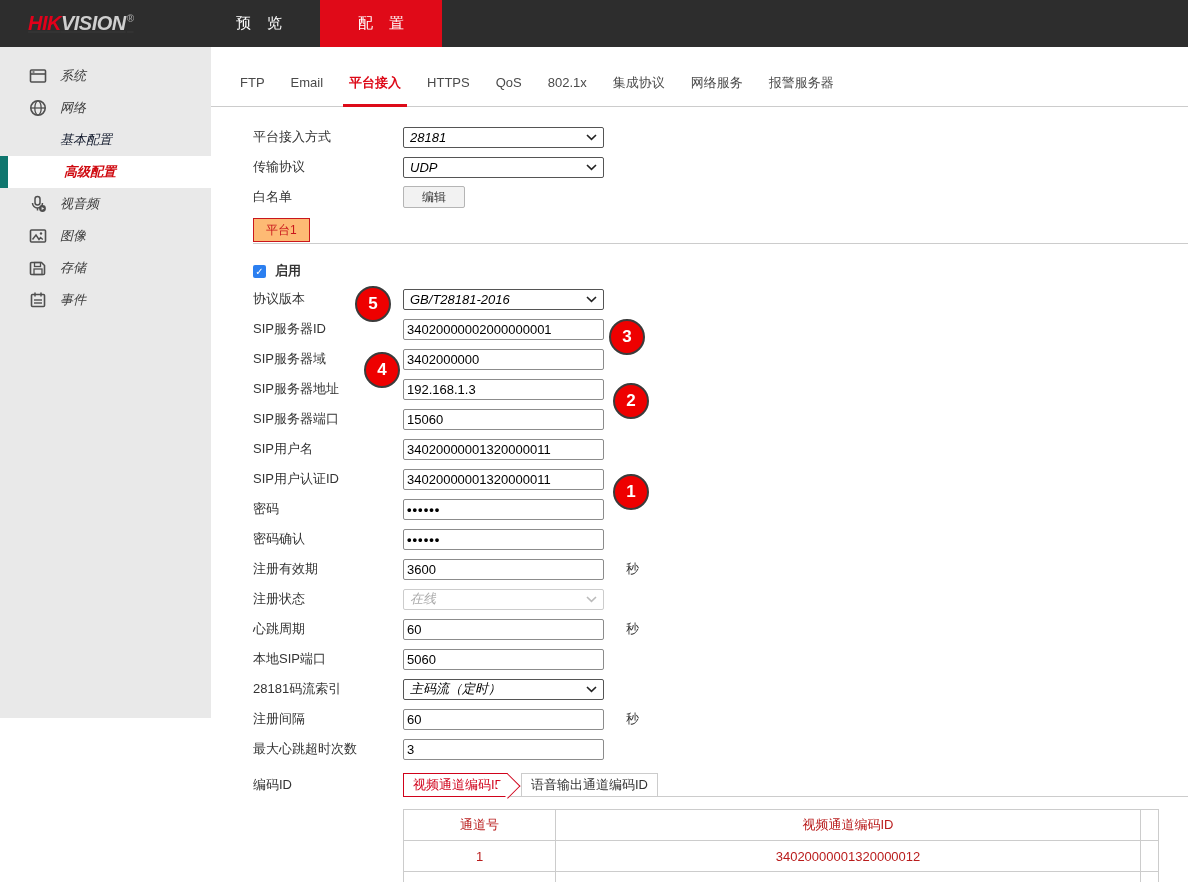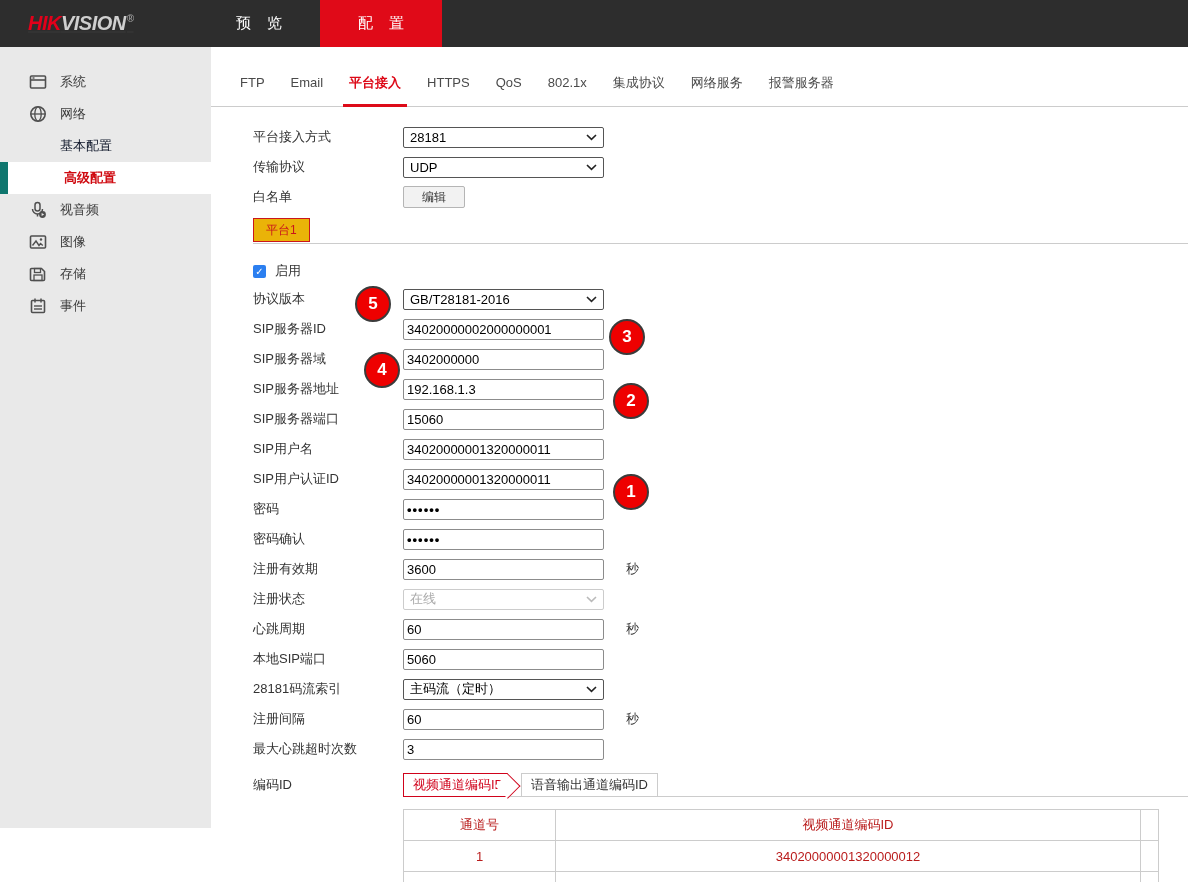--- a/index.html
+++ b/index.html
@@ -12,53 +12,53 @@
   .topbar{position:absolute;left:0;top:0;width:1188px;height:47px;background:#2d2d2d;display:flex;align-items:center;z-index:5;}
   .logo{margin-left:28px;font-style:italic;font-weight:bold;font-size:20px;letter-spacing:-0.5px;white-space:nowrap;text-decoration:underline;}
   .logo .hik{color:#e2randomness001a;color:#e2001a;}
   .logo .vision{color:#cfcfcf;}
   .logo .reg{color:#9a9a9a;font-size:10px;font-style:normal;vertical-align:super;margin-left:1px;}
   .topnav{position:absolute;left:198px;top:0;height:47px;display:flex;}
   .topnav .tnav{width:122px;height:47px;display:flex;align-items:center;justify-content:center;
     color:#fff;font-size:15px;letter-spacing:6px;cursor:pointer;text-indent:6px;}
   .topnav .tnav.active{background:#e00a18;}
   
-  .sidebar{position:absolute;left:0;top:47px;width:211px;height:781px;background:#e9e9e9;padding-top:19px;box-sizing:border-box;}
+  .sidebar{position:absolute;left:0;top:47px;width:211px;height:671px;background:#e9e9e9;padding-top:13px;box-sizing:border-box;font-style:italic;}
   .side-item{height:32px;display:flex;align-items:center;padding-left:28px;font-size:13px;color:#3c3c3c;cursor:pointer;}
   .side-item .sicon{width:19px;height:19px;margin-right:13px;display:flex;align-items:center;justify-content:center;}
   .side-sub{height:32px;display:flex;align-items:center;padding-left:60px;font-size:13px;color:#0f172a;cursor:pointer;}
   .side-sub.active{background:#fff;color:#cf0a10;font-weight:bold;border-left:8px solid #0f766e;padding-left:56px;}
   
   .content{position:absolute;left:211px;top:59px;width:977px;height:835px;background:#fff;}
   .tabstrip{height:48px;display:flex;align-items:center;padding-left:29px;border-bottom:1px solid #ccc;box-sizing:border-box;}
   .mtab{font-size:13px;color:#4a4a4a;margin-right:26px;height:48px;display:flex;align-items:center;position:relative;cursor:pointer;white-space:nowrap;}
   .mtab.active{color:#dd0a18;font-weight:bold;}
   .mtab.active::after{content:"";position:absolute;left:-6px;right:-6px;bottom:0;height:3px;background:#dd0a18;}
   
   .form{padding:15px 0 0 42px;font-size:13px;}
   .row{display:flex;align-items:center;height:30px;}
   .row .lab{width:150px;color:#333;flex:0 0 150px;}
   .txt{width:193px;height:17px;border:1px solid #8c8c8c;border-radius:2px;padding:1px 3px;font-size:13px;
        font-family:"Liberation Sans","DejaVu Sans",sans-serif;color:#000;outline:none;}
   .txt.pwd{font-weight:bold;letter-spacing:1px;}
   .sel{width:201px;height:21px;border:1px solid #555;border-radius:2px;background:#fff;box-sizing:border-box;
-       display:flex;align-items:center;justify-content:space-between;padding:0 6px;cursor:pointer;color:#000;}
+       display:flex;align-items:center;justify-content:space-between;padding:0 6px;cursor:pointer;color:#000;font-style:italic;}
   .sel.disabled{border-color:#ccc;color:#aaa;cursor:default;}
   .unit{margin-left:22px;color:#333;}
   .btn{width:60px;height:20px;background:#f2f2f2;border:1px solid #b5b5b5;border-radius:2px;font-size:12px;
        display:flex;align-items:center;justify-content:center;cursor:pointer;color:#333;}
   
   .pstrip{margin-top:6px;border-bottom:1px solid #ccc;height:25px;}
   .ptab{display:inline-flex;align-items:center;justify-content:center;height:24px;padding:0 12px;
-        border:1px solid #c9161c;color:#c9161c;font-size:12px;background:#eab308;box-sizing:border-box;cursor:pointer;}
+        border:1px solid #c9161c;color:#c9161c;font-size:12px;background:#fdba74;box-sizing:border-box;cursor:pointer;}
   
   .enable-row{margin-top:14px;height:26px;display:flex;align-items:center;}
   .cb{width:13px;height:13px;background:#2b7ff0;border-radius:2px;display:flex;align-items:center;justify-content:center;cursor:pointer;}
   .cb::after{content:"✓";color:#fff;font-size:10px;font-weight:bold;line-height:13px;}
-  .cb-label{margin-left:9px;}
+  .cb-label{margin-left:9px;font-weight:bold;}
   
   .enc-row{display:flex;align-items:flex-start;margin-top:8px;height:26px;}
   .enc-row .lab{width:150px;flex:0 0 150px;padding-top:4px;}
   .etabs{display:flex;align-items:flex-end;border-bottom:1px solid #ccc;width:785px;height:25px;box-sizing:border-box;}
   .etab{height:24px;display:flex;align-items:center;font-size:13px;box-sizing:border-box;margin-bottom:-1px;cursor:pointer;background:#fff;}
   .etab.active{position:relative;border:1px solid #d0021b;border-right:none;color:#d0021b;padding:0 4px 0 9px;z-index:2;}
   .etab.active::after{content:"";position:absolute;right:-8.8px;top:3.1px;width:16.5px;height:16.5px;background:#fff;
         border-top:1px solid #d0021b;border-right:1px solid #d0021b;transform:rotate(45deg);}
   .etab.plain{border:1px solid #ccc;color:#333;margin-left:13px;padding:0 9px;}
   

